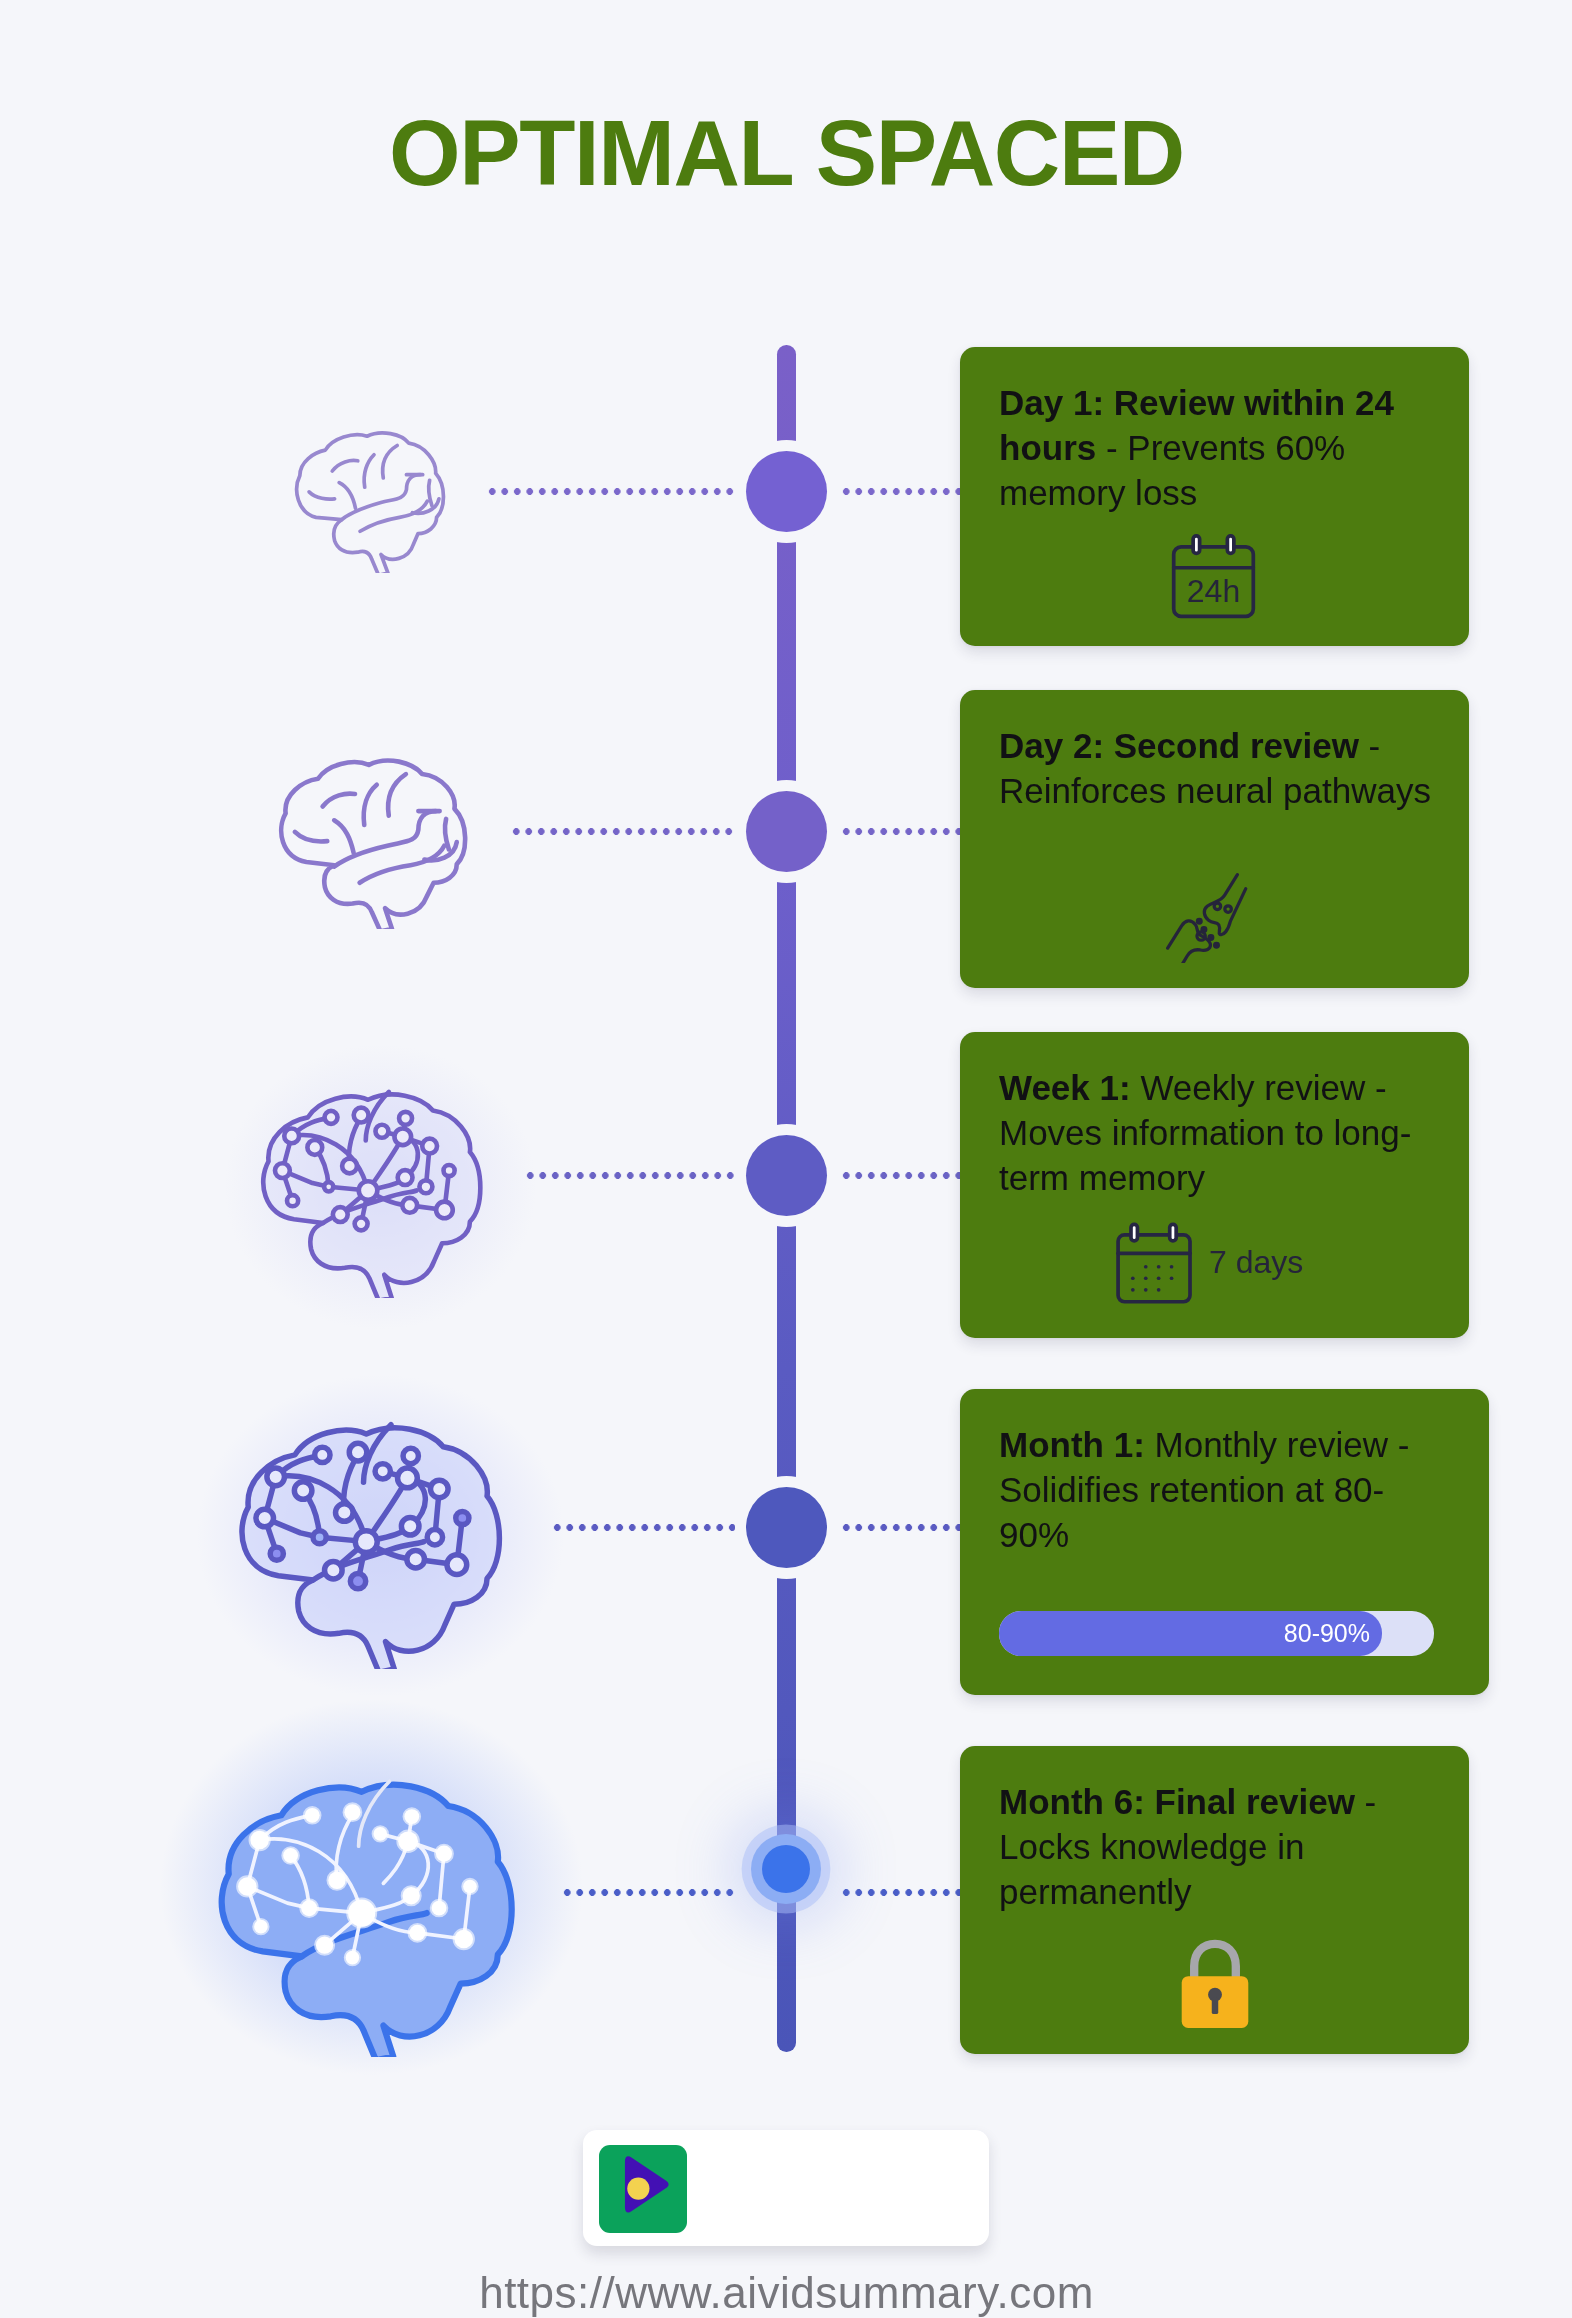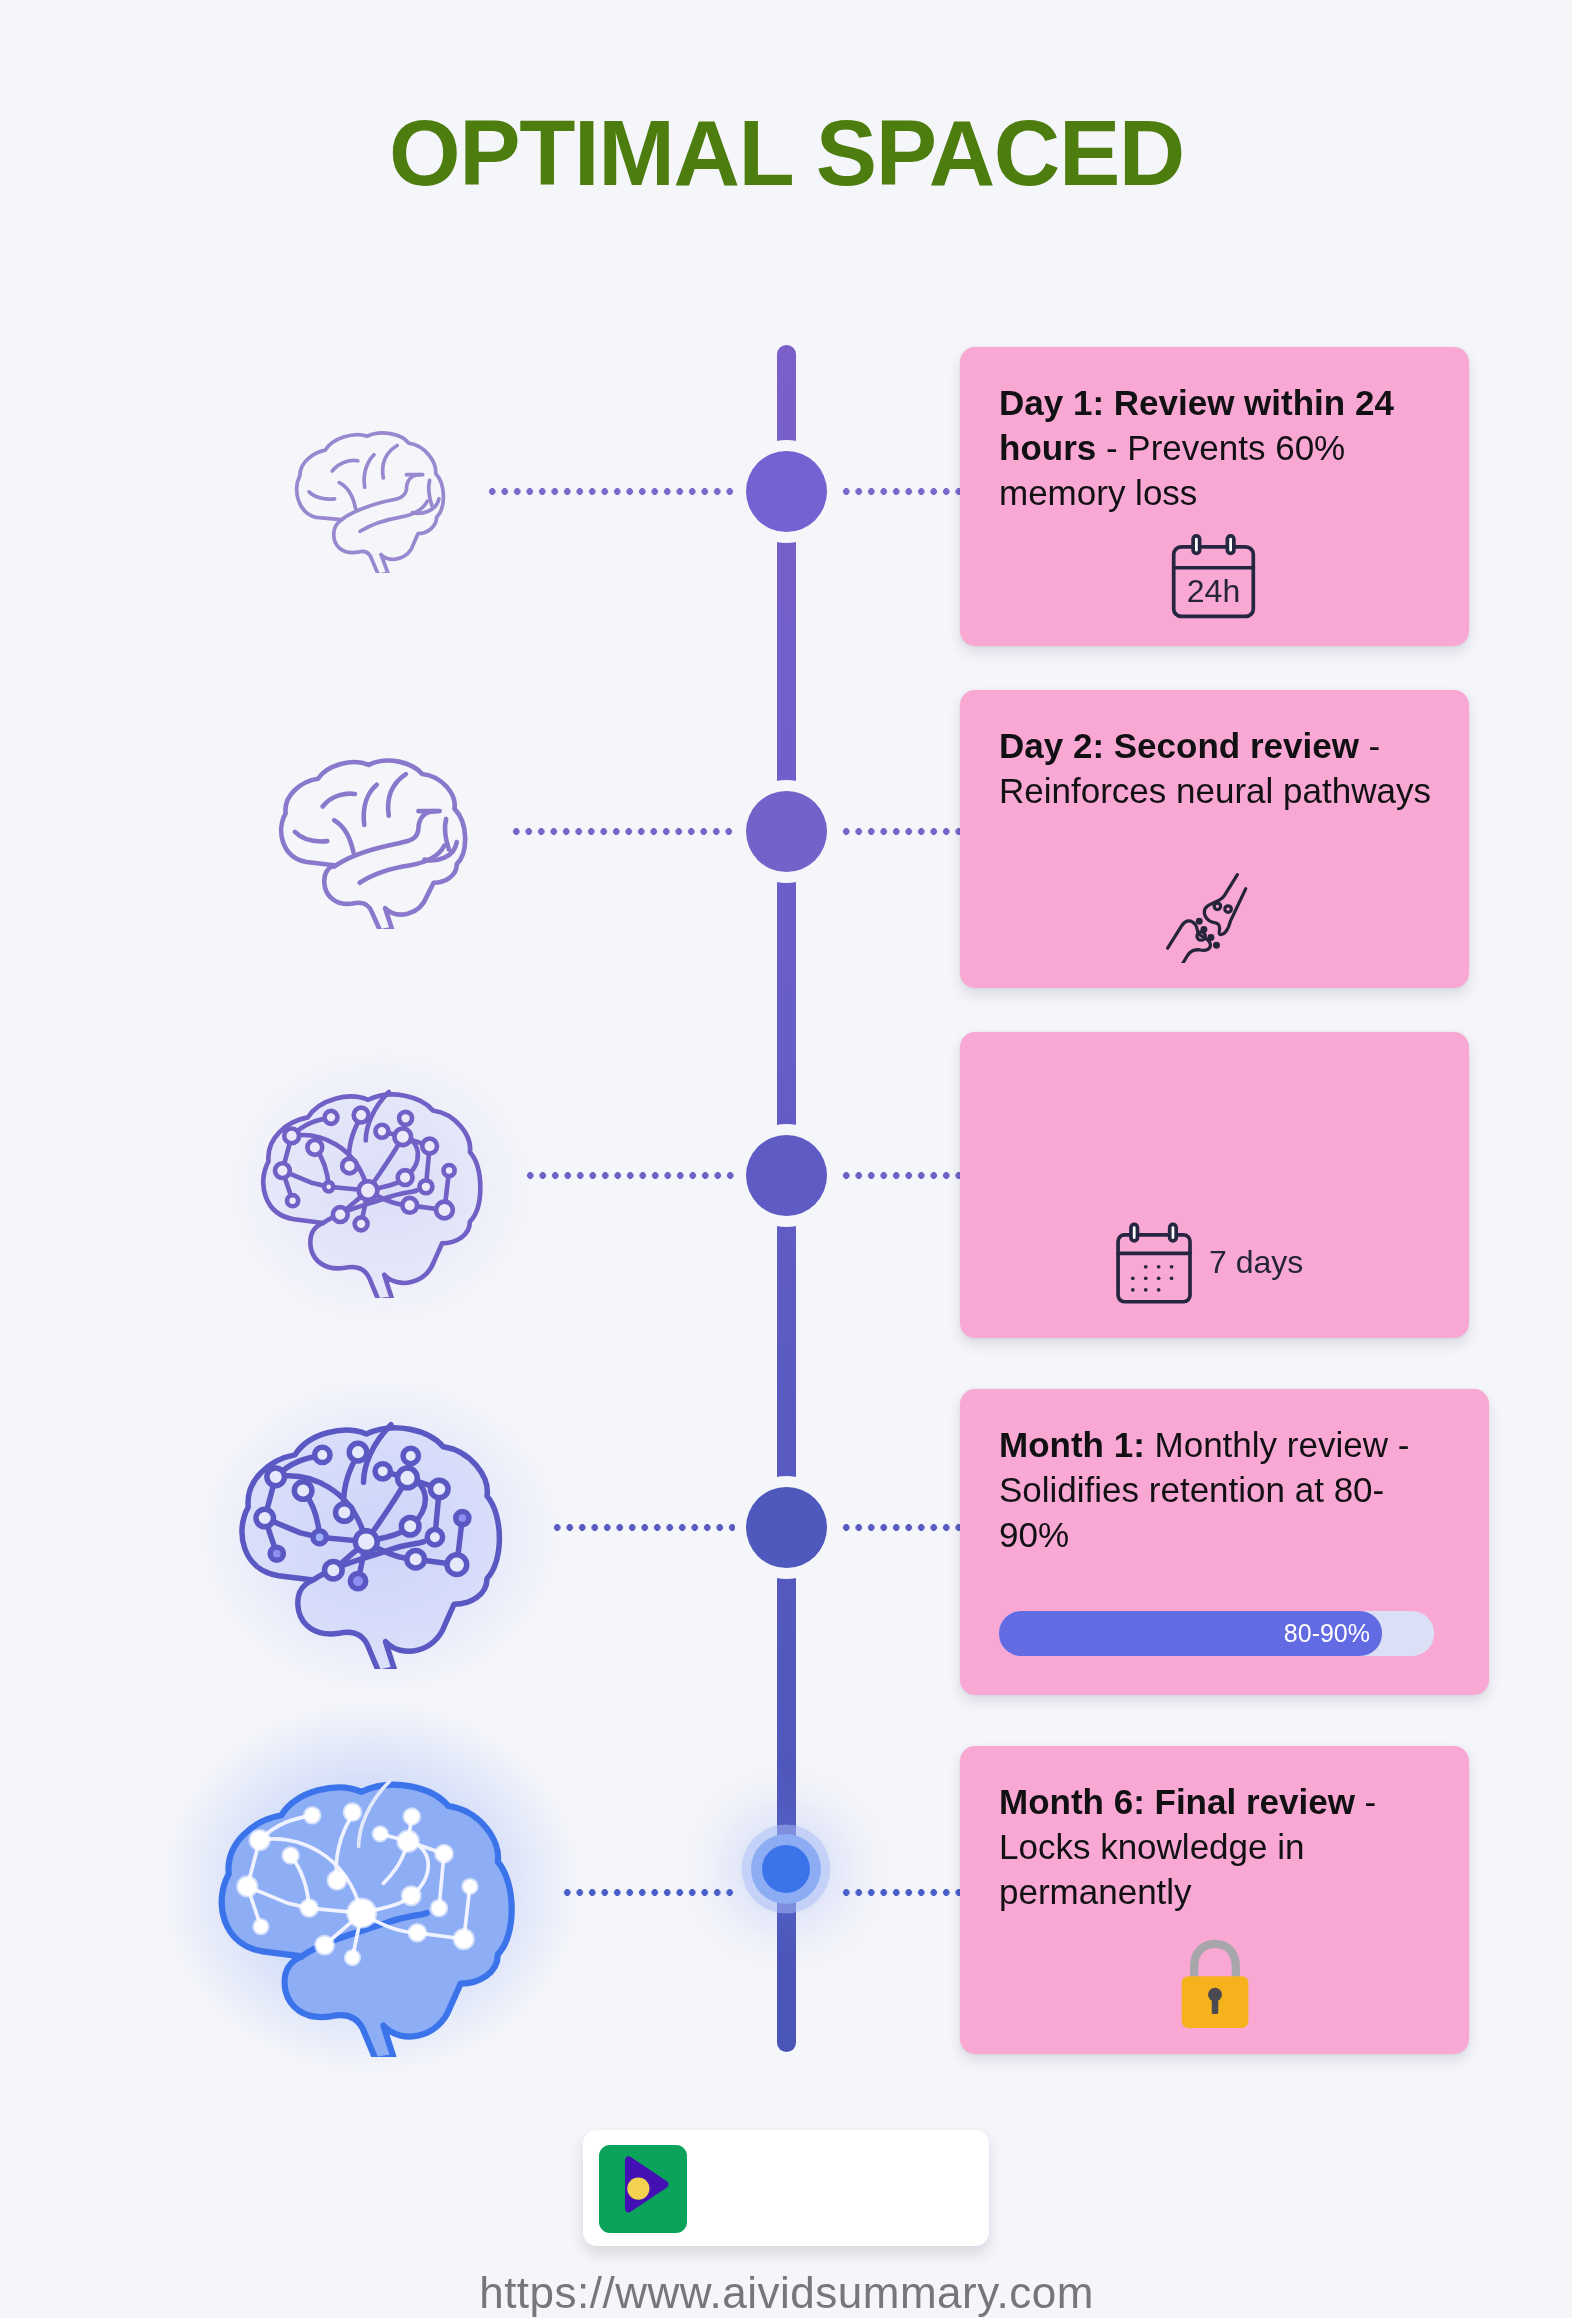--- a/index.html
+++ b/index.html
@@ -31,21 +31,21 @@
     background: #3B73EA;
   }
 
   .connector {
     position: absolute; height: 6.5px;
     background-image: radial-gradient(circle, var(--c) 3px, transparent 3.5px);
     background-size: 12.5px 6.5px; background-repeat: repeat-x;
   }
 
   .card {
-    position: absolute; left: 960px; width: 509px; background: #f9a8d4;
+    position: absolute; left: 960px; width: 509px; background: #4d7c0f;
     border-radius: 15px;
     box-shadow: 0 6.5px 13px rgba(40,40,70,0.12), 0 0.9px 2.8px rgba(40,40,70,0.06);
   }
   .card .text {
     position: absolute; left: 39px; top: 33px; width: 445px;
     font-size: 35px; line-height: 45px; color: #111114;
   }
   .card .text b { font-weight: 700; }
 
   .brain { position: absolute; }
@@ -212,20 +212,23 @@
         <circle cx="388" cy="162" r="16"></circle>
       <circle cx="380" cy="250" r="14"></circle>
         <circle cx="430" cy="215" r="12"></circle>
     </g>
   </svg>
 </div>
 <div class="connector" style="--c:#6A63C5; left:524px; top:1172px; width:212px;"></div>
 <div class="connector" style="--c:#6A63C5; left:840px; top:1172px; width:120px;"></div>
 <div class="dot" style="left:746px; top:1135px; background:#5E5CC4;"></div>
 <div class="card" style="top:1032px; height:306px;">
+  <div class="text">
+    <b>Week 1:</b><span> Weekly review - Moves information to long-term memory</span>
+  </div>
   <div style="position:absolute; left:155px; top:190px; width:79px; height:83px;">
     <svg viewBox="0 0 170 180" width="79" height="83" fill="none" stroke="#262643" stroke-width="8" stroke-linecap="round">
       <rect x="6" y="28" width="156" height="145" rx="14"></rect>
       <line x1="6" y1="68" x2="162" y2="68"></line>
       <rect x="34" y="5" width="14" height="36" rx="7" fill="#fff"></rect>
       <rect x="118" y="5" width="14" height="36" rx="7" fill="#fff"></rect>
       <g fill="#262643" stroke="none">
         <circle cx="66" cy="97" r="4"></circle>
           <circle cx="94" cy="97" r="4"></circle>
           <circle cx="122" cy="97" r="4"></circle>

